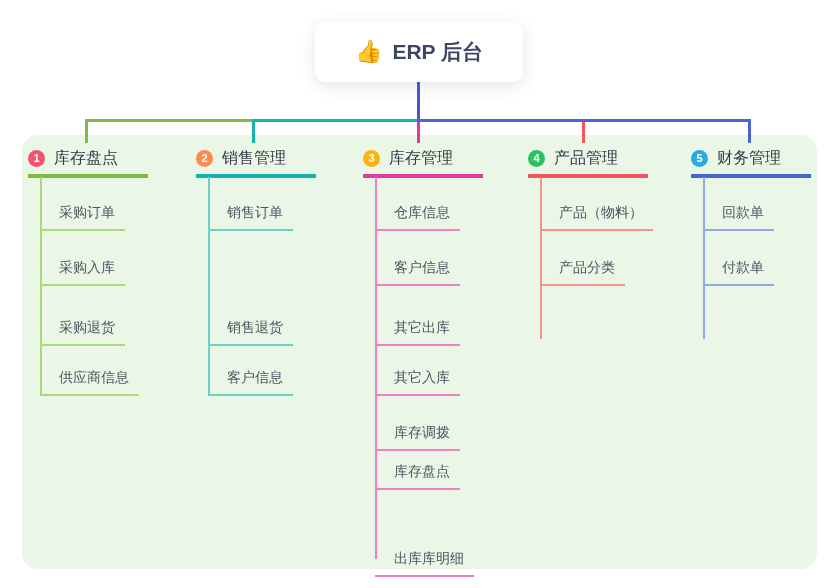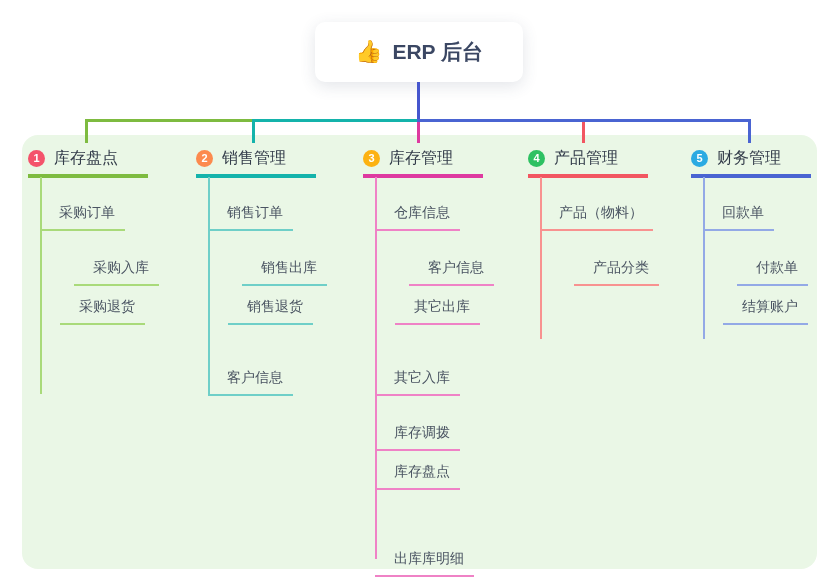--- a/index.html
+++ b/index.html
@@ -26,21 +26,21 @@
          display:flex;align-items:center;gap:9px;padding-bottom:5px;
          border-bottom:4px solid var(--main);
          font-size:16px;line-height:22px;color:#333c4a;font-weight:500;cursor:pointer;white-space:nowrap;}
   .badge{flex:0 0 auto;width:17px;height:17px;border-radius:50%;background:var(--badge);
          color:#fff;font-size:11px;line-height:17px;text-align:center;font-weight:bold;}
   .vline{position:absolute;left:12px;top:177px;width:2px;background:var(--sub);}
   .vh4{height:217px;} .vh7{height:382px;} .vh3{height:162px;}
   .node{position:absolute;left:12px;white-space:nowrap;font-family:Liberation Mono, monospace;}
   .node .lbl{display:inline-block;padding:0 10px 6px 19px;border-bottom:2px solid var(--sub);
          font-size:14px;line-height:20px;color:#4a5462;cursor:pointer;}
-  .n0{top:203px;} .n1{top:258px;padding-left:34px;} .n2{top:297px;padding-left:20px;} .n3{top:368px;} .n4{top:423px;} .n5{top:462px;} .n6{top:549px;}
+  .n0{top:203px;} .n1{top:258px;} .n2{top:318px;} .n3{top:368px;} .n4{top:423px;} .n5{top:462px;} .n6{top:549px;}
 </style>
 </head>
 <body>
 
 <div class="stage">
 
   <div class="panel" style="background: rgb(234, 247, 230);"></div>
 
   <div class="root-card">
     <span class="root-emoji">👍</span>
@@ -59,30 +59,30 @@
 
   <div class="branch br-1" style="--main: #7ebb40; --sub: #a9da7a; --badge: #f4536b;">
     <div class="branch-header">
       <span class="badge">1</span>
       <span>库存盘点</span>
     </div>
     <div class="vline vh4"></div>
     <div class="node n0"><span class="lbl">采购订单</span></div>
     <div class="node n1"><span class="lbl">采购入库</span></div>
     <div class="node n2"><span class="lbl">采购退货</span></div>
+    <div class="node n3"><span class="lbl">供应商信息</span></div>
   </div>
 
   <div class="branch br-2" style="--main: #14b3ab; --sub: #6fcfc8; --badge: #fc8a4e;">
     <div class="branch-header">
       <span class="badge">2</span>
       <span>销售管理</span>
     </div>
     <div class="vline vh4"></div>
     <div class="node n0"><span class="lbl">销售订单</span></div>
-    <div class="node n1"><span class="lbl">销售出库</span></div>
     <div class="node n2"><span class="lbl">销售退货</span></div>
     <div class="node n3"><span class="lbl">客户信息</span></div>
   </div>
 
   <div class="branch br-3" style="--main: #de3aa0; --sub: #ef82c6; --badge: #fcb212;">
     <div class="branch-header">
       <span class="badge">3</span>
       <span>库存管理</span>
     </div>
     <div class="vline vh7"></div>
@@ -106,16 +106,15 @@
   </div>
 
   <div class="branch br-5" style="--main: #4a64d2; --sub: #93a9e6; --badge: #2baae2;">
     <div class="branch-header">
       <span class="badge">5</span>
       <span>财务管理</span>
     </div>
     <div class="vline vh3"></div>
     <div class="node n0"><span class="lbl">回款单</span></div>
     <div class="node n1"><span class="lbl">付款单</span></div>
-    <div class="node n2"><span class="lbl">结算账户</span></div>
   </div>
 
 </div>
 
 </body></html>

